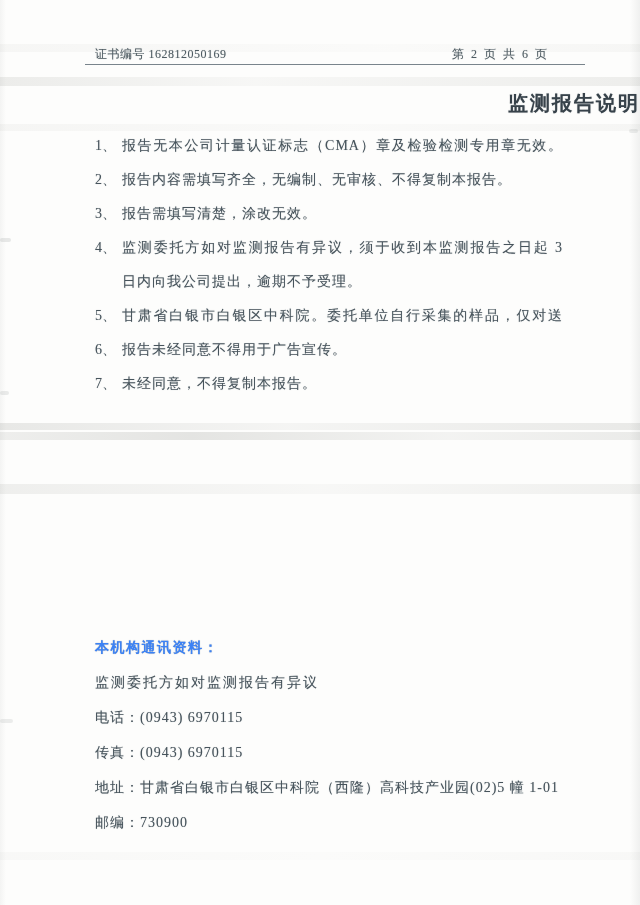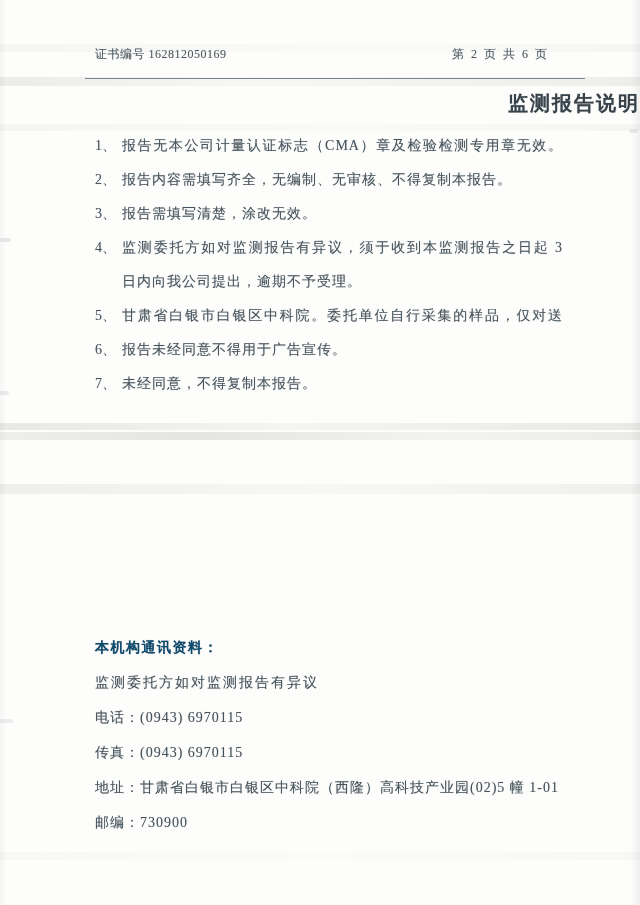--- a/index.html
+++ b/index.html
@@ -58,21 +58,21 @@
     top: 46px;
     left: 85px;
     width: 500px;
     display: flex;
     justify-content: space-between;
     align-items: flex-end;
     font-size: 12px;
     letter-spacing: 0.5px;
     color: #4e5b62;
     border-bottom: 1px solid #79848c;
-    padding-bottom: 15px;
+    padding-bottom: 1px;
     text-shadow: 0 0 1px rgba(78,91,98,0.35);
   }
   .header-left { padding-left: 10px; }
   .header-right { padding-right: 36px; letter-spacing: 2px; }
 
   
   .title {
     position: absolute;
     top: 90px;
     left: 0;
@@ -121,21 +121,21 @@
     left: 95px;
     width: 480px;
     font-size: 14px;
     line-height: 35px;
     letter-spacing: 1px;
     color: #46535b;
     text-shadow: 0 0 1px rgba(70,83,91,0.35);
   }
   .contact-heading {
     font-weight: bold;
-    color: #0c4a6e;
+    color: #3b82f6;
     letter-spacing: 1.5px;
     text-shadow: 0 0 1px rgba(49,59,65,0.45);
   }
   .company { letter-spacing: 2px; }
   .crow .clabel { margin-right: 0; }
 </style>
 </head>
 <body>
 
 <div class="paper">

